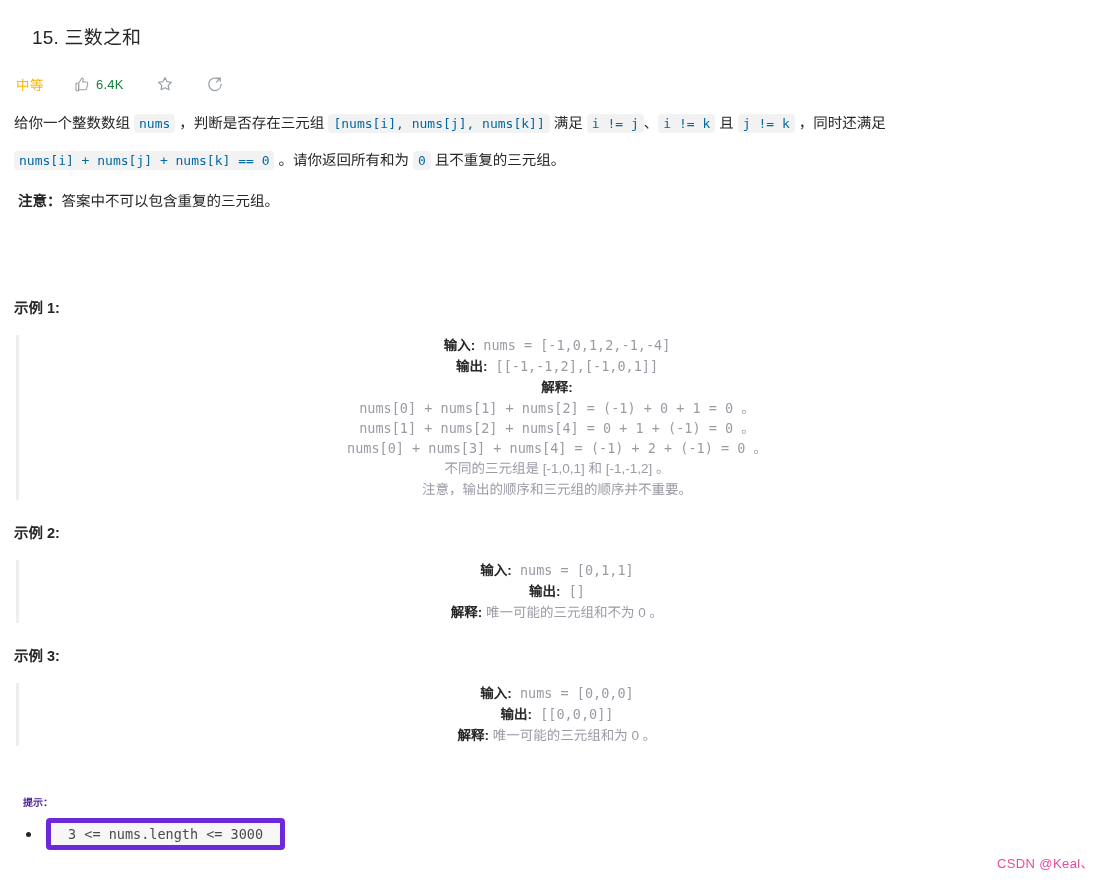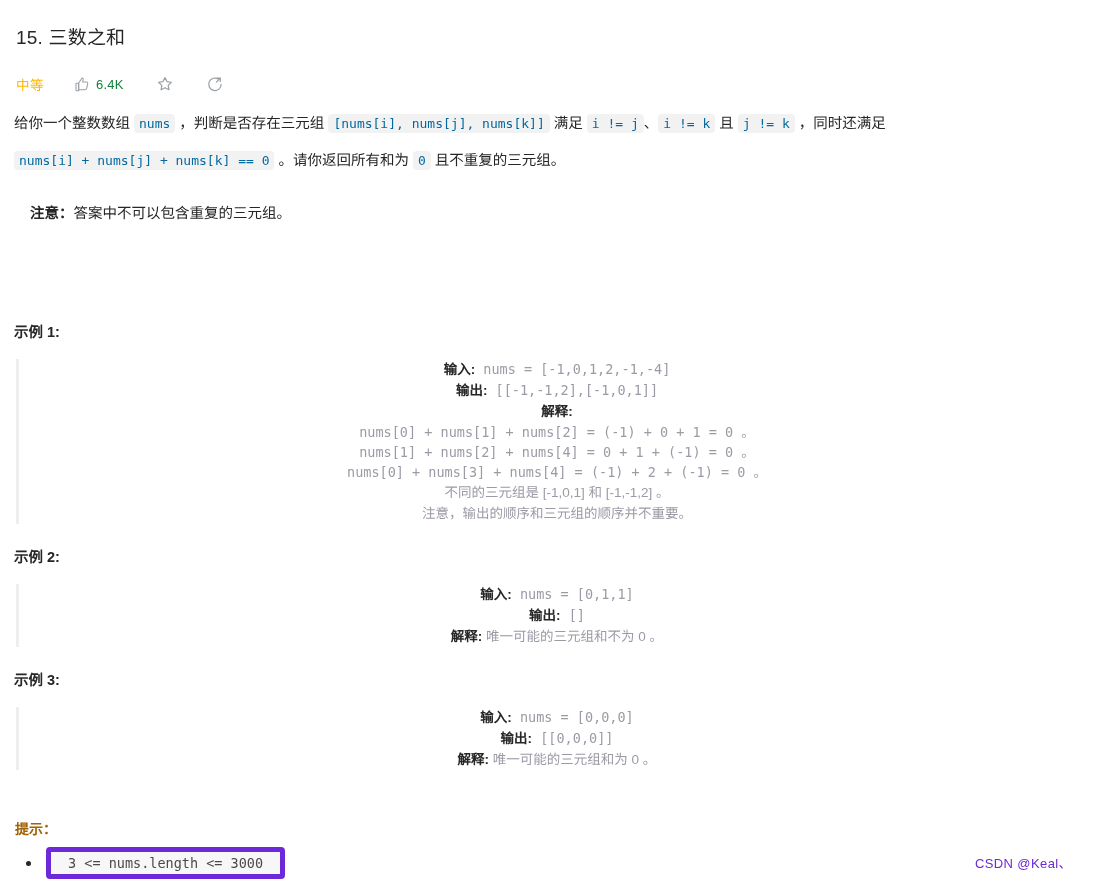--- a/index.html
+++ b/index.html
@@ -20,21 +20,21 @@
   }
 
   .page {
     padding: 10px 16px 0 14px;
   }
 
   
   .title-row {
     display: flex;
     align-items: center;
-    margin: 0 0 6px 2px;
+    margin: 0 0 6px 18px;
   }
   .problem-title {
     font-size: 19px;
     font-weight: 400;
     color: #262626;
     line-height: 30px;
     letter-spacing: 0.2px;
   }
 
   
@@ -167,21 +167,21 @@
     font-size: 14.5px;
     line-height: 36px;
     color: #262626;
     margin: 0 0 4px 0;
     max-width: 1078px;
   }
   .note-line {
     font-size: 14.5px;
     line-height: 36px;
     color: #262626;
-    margin: 16px;
+    margin: 4px;
   }
   .note-line b { font-weight: 700; }
 
   code.inline {
     font-family: "DejaVu Sans Mono", "Liberation Mono", monospace;
     font-size: 13px;
     background: #f2f2f2;
     border-radius: 4px;
     padding: 2px 5px;
     color: #0369a1;
@@ -221,24 +221,24 @@
   }
   .example-block .cjk {
     font-family: "Liberation Sans", sans-serif;
     color: #9b9ba6;
     font-size: 13.5px;
   }
 
   
   .hints-wrap { margin-top: 48px; }
   .hints-heading {
-    font-size: 14px;
-    font-weight: 700;
-    color: #a16207;
-    margin: 0 0 14px 1px;
+    font-size: 10px;
+    font-weight: 700;
+    color: #4c1d95;
+    margin: 0 0 14px 9px;
   }
   ul.hints {
     list-style: none;
     margin: 0;
     padding: 0 0 0 10px;
   }
   ul.hints li {
     position: relative;
     padding-left: 22px;
     margin-bottom: 17px;
@@ -261,24 +261,24 @@
     border: 5px solid #6d28d9;
     border-radius: 4px;
     padding: 3px 17px;
     color: #4a4a4a;
     white-space: pre;
   }
 
   
   .watermark {
     position: absolute;
-    right: 23px;
+    right: 1px;
     bottom: 12px;
     font-size: 13px;
-    color: #6d28d9;
+    color: #ec4899;
     letter-spacing: 0.4px;
     user-select: none;
   }
 </style>
 </head>
 <body>
 
 <div class="page">
 
   <div class="title-row">

